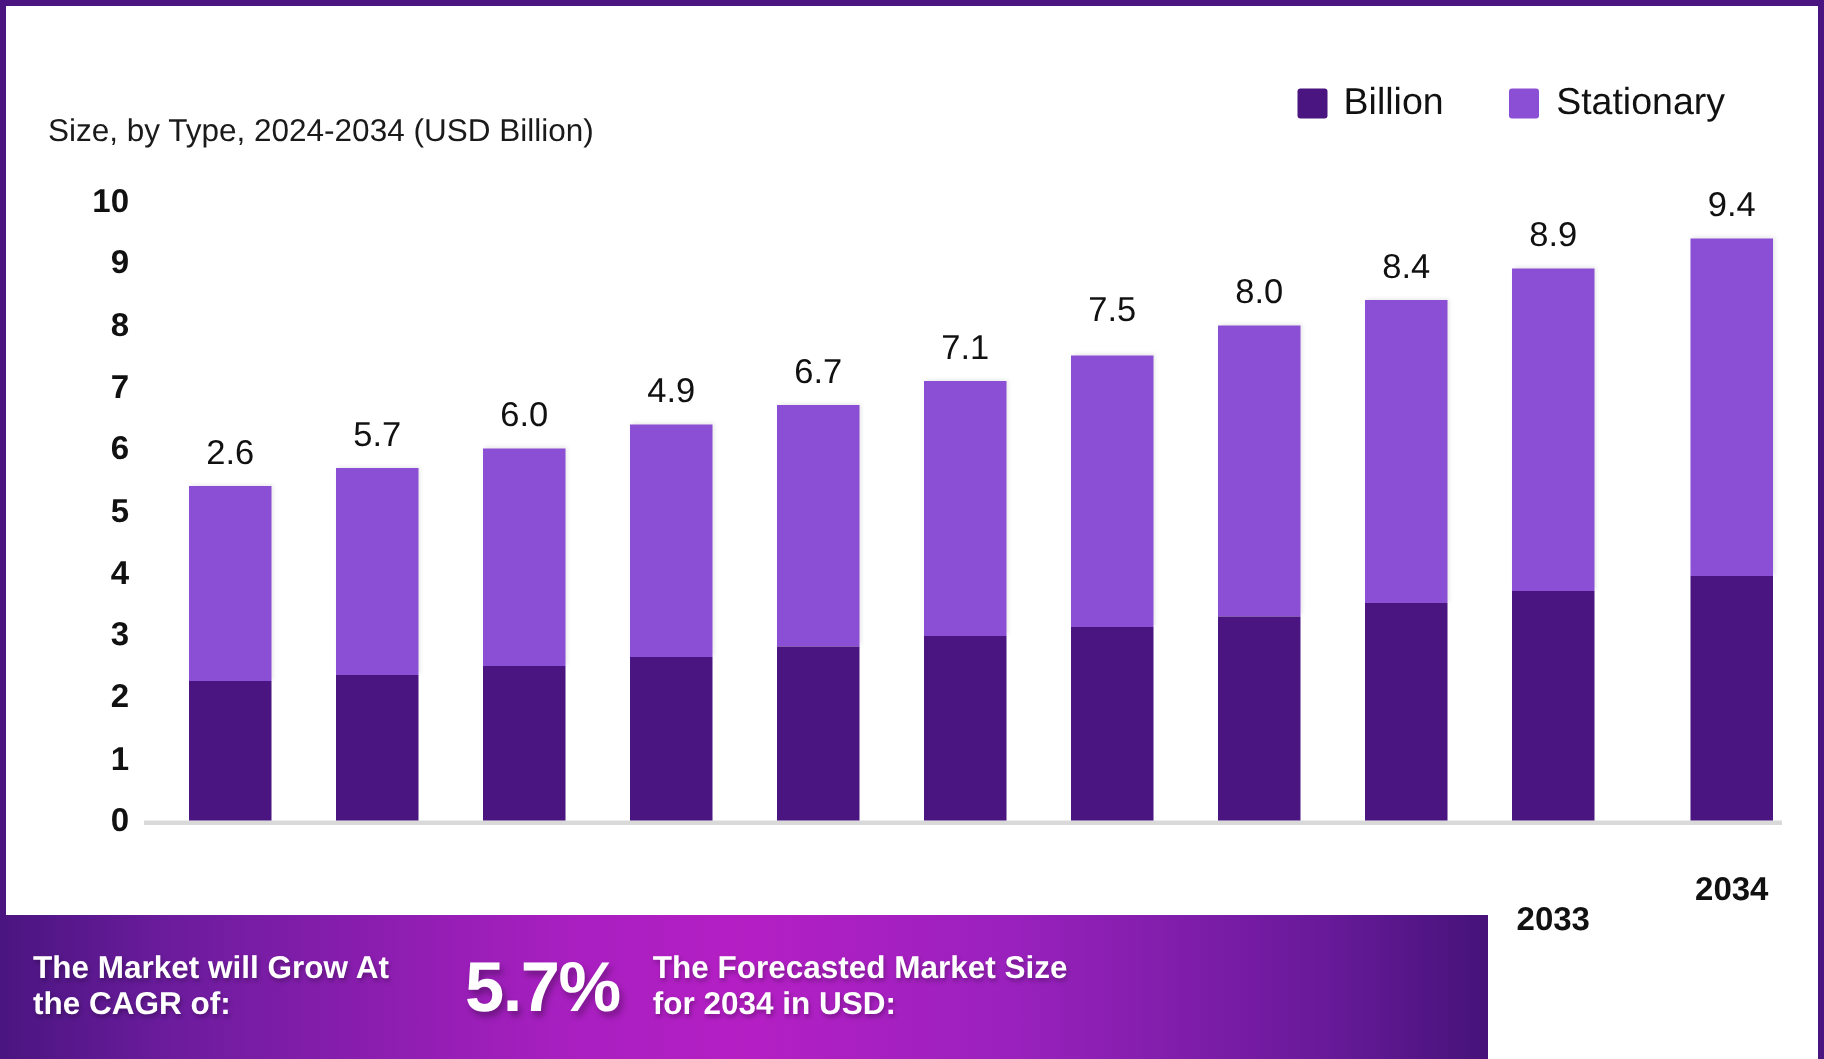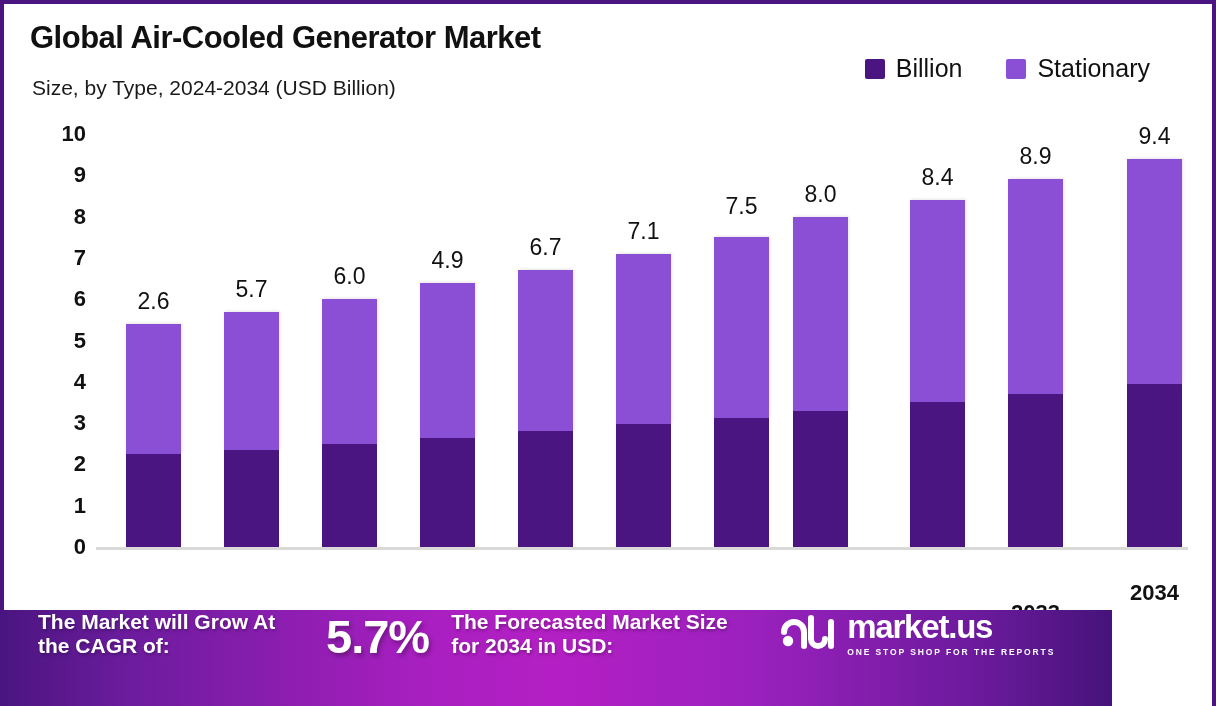--- a/index.html
+++ b/index.html
@@ -68,23 +68,23 @@
     font-size: 23px; color: #111; white-space: nowrap;
   }
   .xlabel {
     position: absolute; left: 50%; transform: translateX(-50%);
     top: 421px; font-size: 22px; font-weight: 700; color: #111;
     white-space: nowrap;
   }
 
   
   #banner {
-    position: absolute; left: -4px; bottom: 0; width: 1112px; height: 96px;
+    position: absolute; left: -4px; bottom: 0; width: 992px; height: 96px;
     background: linear-gradient(90deg,#4a1580 0%,#6d1c9e 12%,#a81fc0 38%,#b41fc4 50%,#9a21bd 68%,#6b1a9c 88%,#46137a 100%);
-    display: flex; align-items: flex-start; padding-left: 16px;
+    display: flex; align-items: center;
   }
   .banner-text {
     color: #ffffff; font-weight: 700; line-height: 1.15;
     text-shadow: 1px 2px 3px rgba(0,0,0,.28);
   }
   #cagr-caption { margin-left: 22px; font-size: 21px; width: 268px; }
   #cagr-value   { margin-left: 20px; font-size: 47px; font-weight: 700;
                   color:#fff; text-shadow: 2px 3px 4px rgba(0,0,0,.30); letter-spacing:-1px;}
   #size-caption { margin-left: 22px; font-size: 21px; width: 302px; }
   #size-value   { margin-left: 0px; font-size: 47px; font-weight: 700;
@@ -99,21 +99,20 @@
   #logo-tagline {
     font-size: 8.5px; font-weight: 700; color: #ffffff;
     letter-spacing: 1.9px; margin-top: 4px;
   }
 </style>
 </head>
 <body>
 
 <div id="root">
 
-  <div id="title">Global Air-Cooled Generator Market</div>
   <div id="subtitle">Size, by Type, 2024-2034 (USD Billion)</div>
 
   <div id="legend">
       <div class="legend-item">
         <span class="legend-swatch" style="background: rgb(74, 21, 128);"></span>
         <span class="legend-label">Billion</span>
       </div>
       <div class="legend-item">
         <span class="legend-swatch" style="background: rgb(138, 79, 212);"></span>
         <span class="legend-label">Stationary</span>
@@ -168,21 +167,21 @@
         <div class="seg seg-portable" style="height: 122.661px; background: rgb(74, 21, 128);"></div>
         <div class="bar-total" style="bottom: 302.23px;">7.1</div>
         <div class="xlabel">2029</div>
       </div>
       <div class="bar-group" style="left: 618px;">
         <div class="seg seg-stationary" style="height: 180.481px; background: rgb(138, 79, 212);"></div>
         <div class="seg seg-portable" style="height: 129.269px; background: rgb(74, 21, 128);"></div>
         <div class="bar-total" style="bottom: 327px;">7.5</div>
         <div class="xlabel">2030</div>
       </div>
-      <div class="bar-group" style="left: 697px; margin-top: 44px;">
+      <div class="bar-group" style="left: 716px; margin-top: 44px;">
         <div class="seg seg-stationary" style="height: 194.11px; background: rgb(138, 79, 212);"></div>
         <div class="seg seg-portable" style="height: 136.29px; background: rgb(74, 21, 128);"></div>
         <div class="bar-total" style="bottom: 339.4px;">8.0</div>
         <div class="xlabel">2031</div>
       </div>
       <div class="bar-group" style="left: 814px;">
         <div class="seg seg-stationary" style="height: 202.37px; background: rgb(138, 79, 212);"></div>
         <div class="seg seg-portable" style="height: 144.55px; background: rgb(74, 21, 128);"></div>
         <div class="bar-total" style="bottom: 355.92px;">8.4</div>
         <div class="xlabel">2032</div>
@@ -199,29 +198,15 @@
         <div class="bar-total" style="bottom: 397.22px;">9.4</div>
         <div class="xlabel">2034</div>
       </div>
     </div>
 
   <div id="banner">
     <div class="banner-text" id="cagr-caption">The Market will Grow At the CAGR of:</div>
     <div class="banner-text" id="cagr-value">5.7%</div>
     <div class="banner-text" id="size-caption">The Forecasted Market Size for 2034 in USD:</div>
 
-    <div id="logo">
-      <span>
-        <svg width="56" height="34" viewBox="0 0 56 34" aria-hidden="true">
-          <circle cx="7" cy="26" r="5.2" fill="#ffffff"></circle>
-          <path d="M3 17 A10 10 0 0 1 23 17 L23 31" fill="none" stroke="#ffffff" stroke-width="6" stroke-linecap="round"></path>
-          <path d="M30 3 L30 24 A7 7 0 0 0 44 24" fill="none" stroke="#ffffff" stroke-width="6" stroke-linecap="round"></path>
-          <line x1="50" y1="7" x2="50" y2="31" stroke="#ffffff" stroke-width="6" stroke-linecap="round"></line>
-        </svg>
-      </span>
-      <span id="logo-text-block">
-        <span id="logo-wordmark">market.us</span>
-        <span id="logo-tagline">ONE STOP SHOP FOR THE REPORTS</span>
-      </span>
-    </div>
   </div>
 
 </div>
 
 </body></html>

